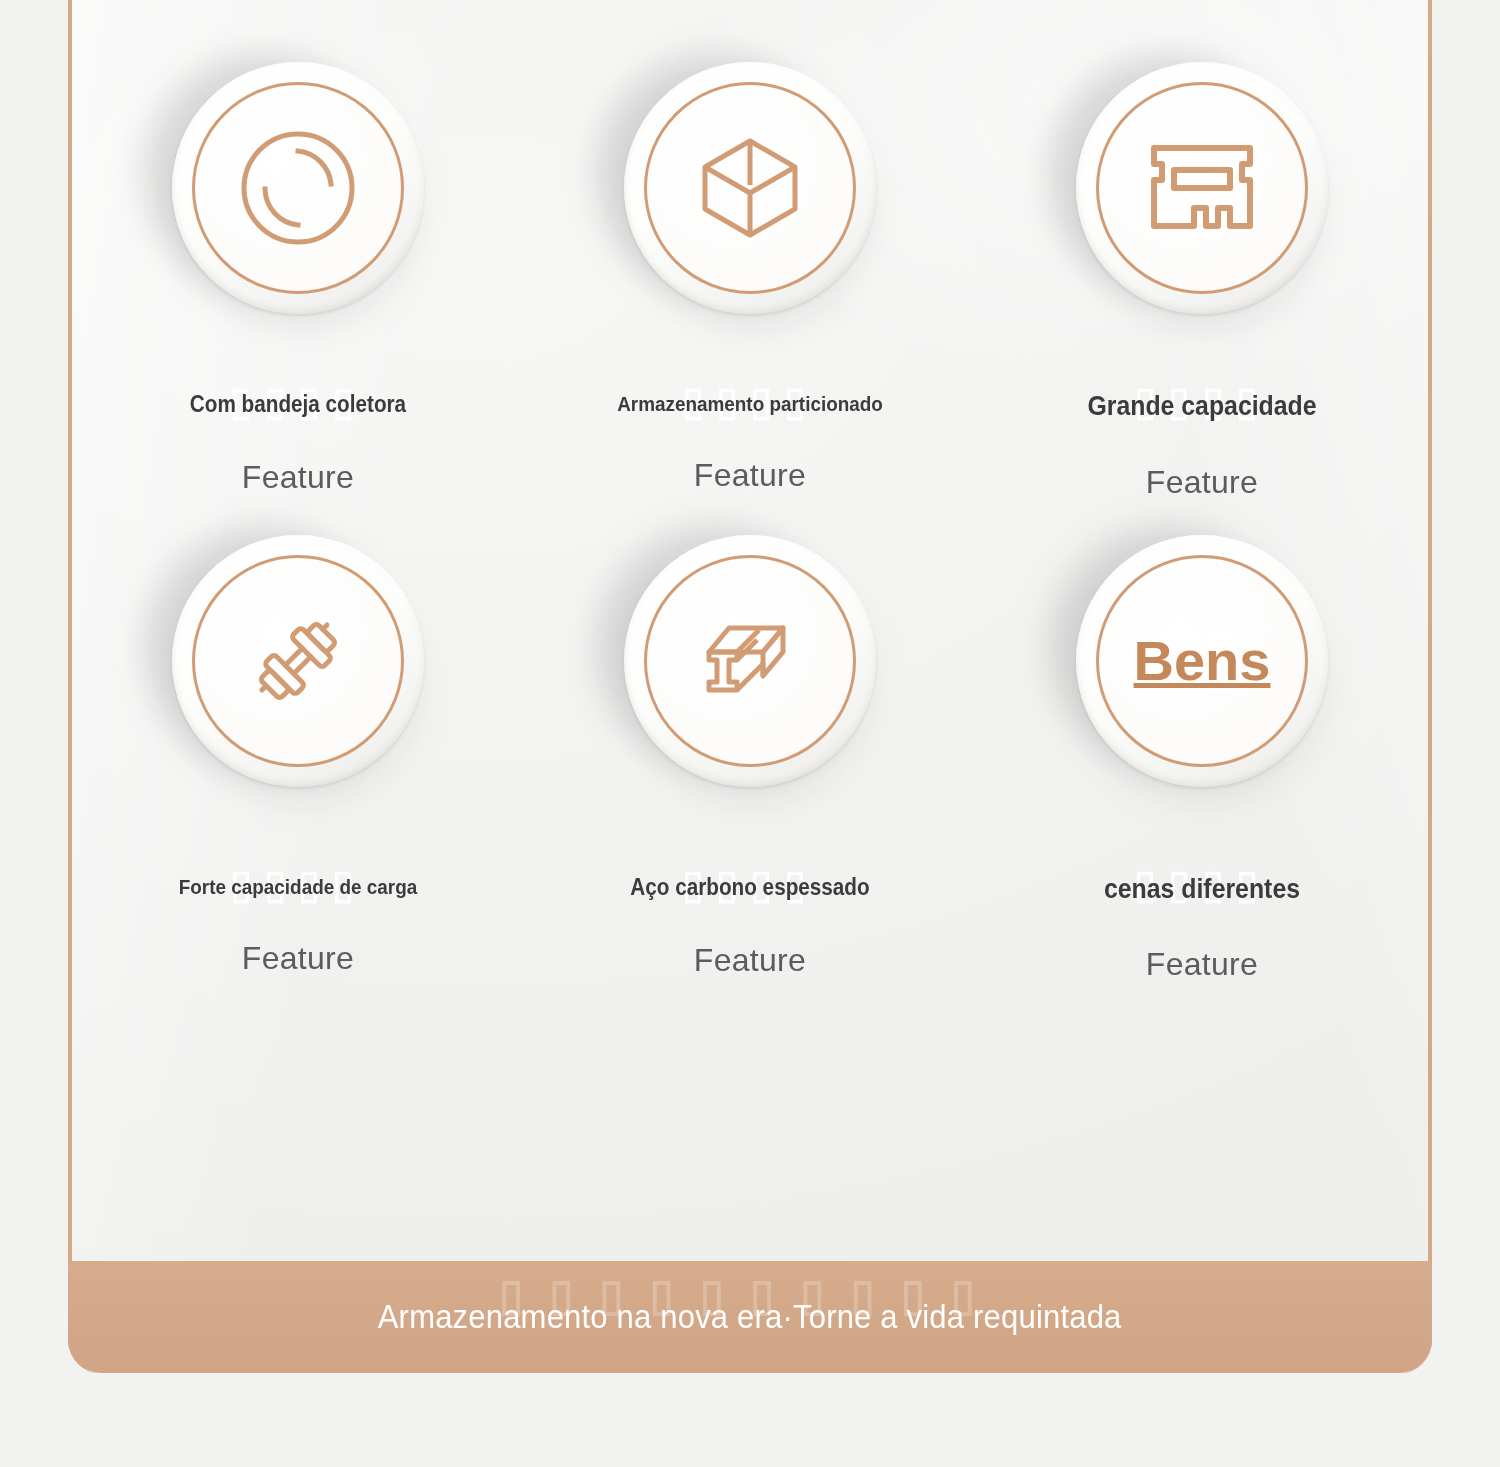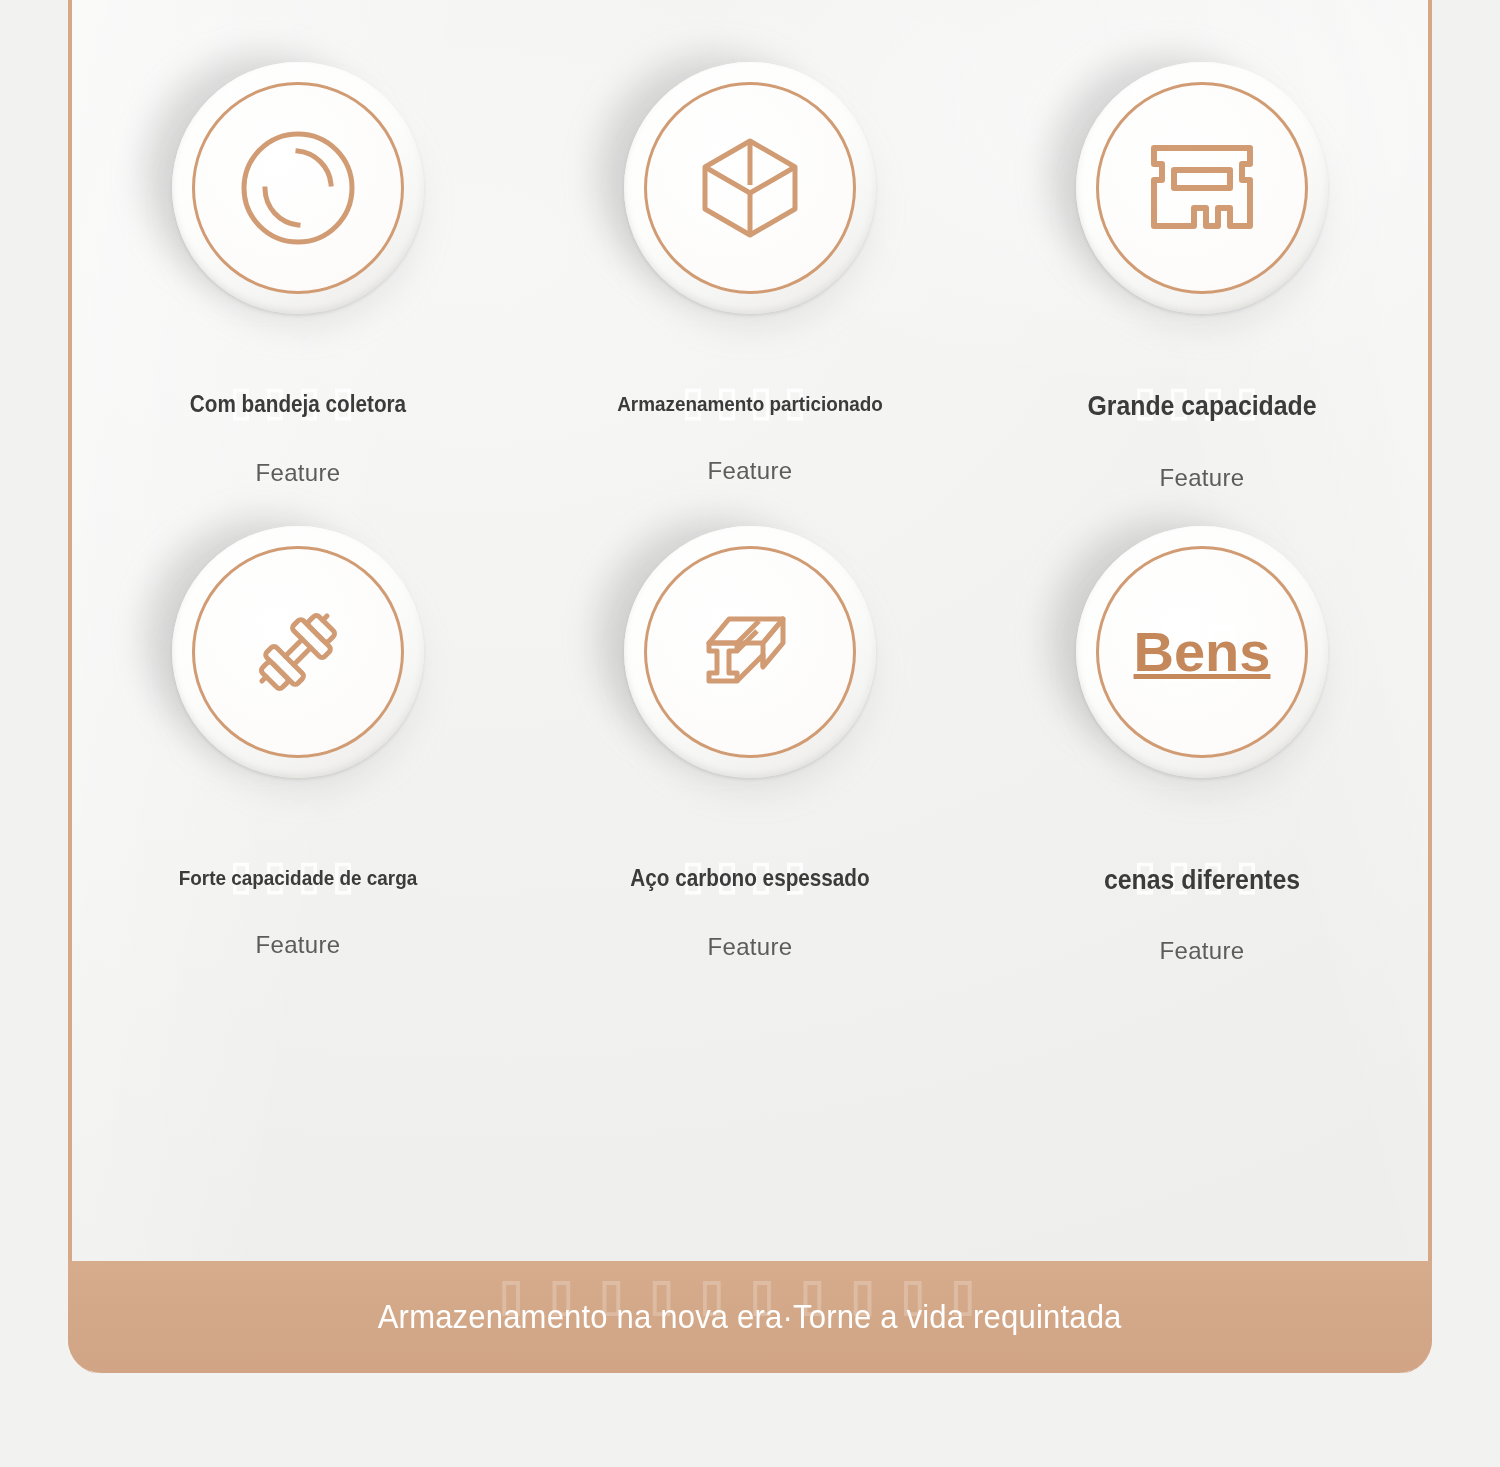--- a/index.html
+++ b/index.html
@@ -182,21 +182,21 @@
   .title.sm {
     font-size: 21px;
     transform: scaleX(0.90);
   }
   .title.md {
     font-size: 23px;
     transform: scaleX(0.90);
   }
   .subtitle {
     margin-top: 42px;
-    font-size: 24px;
+    font-size: 32px;
     color: #5c5c5c;
     font-weight: 400;
     letter-spacing: 0.3px;
   }
 
   
   .footer {
     position: absolute;
     left: 68px;
     bottom: 94px;

